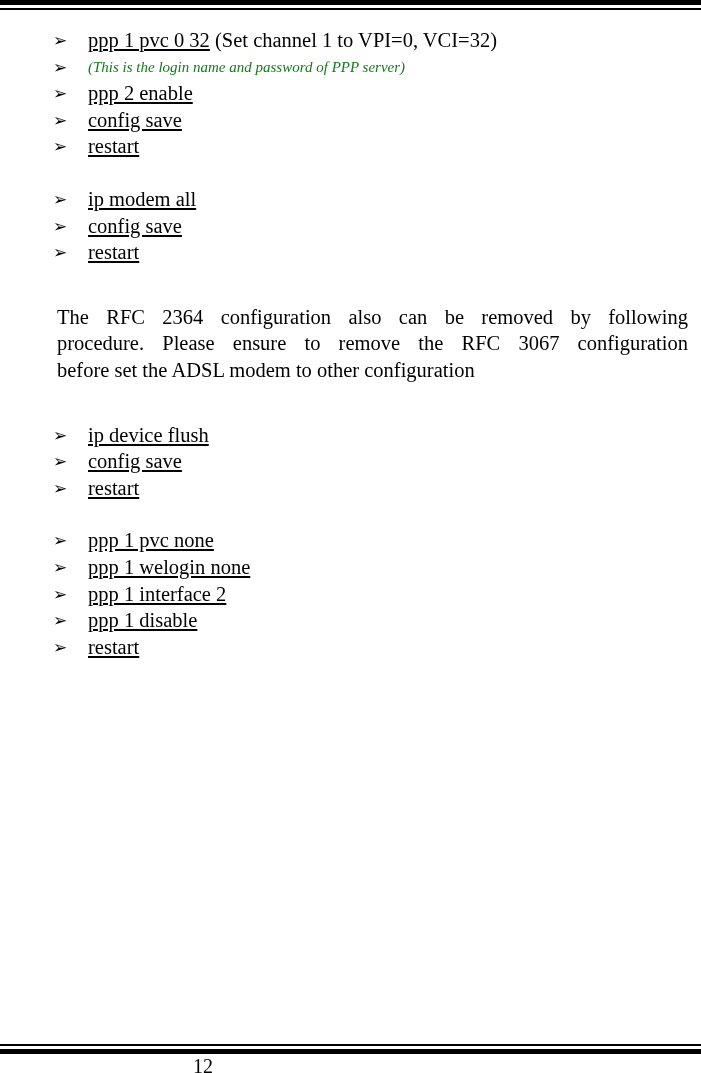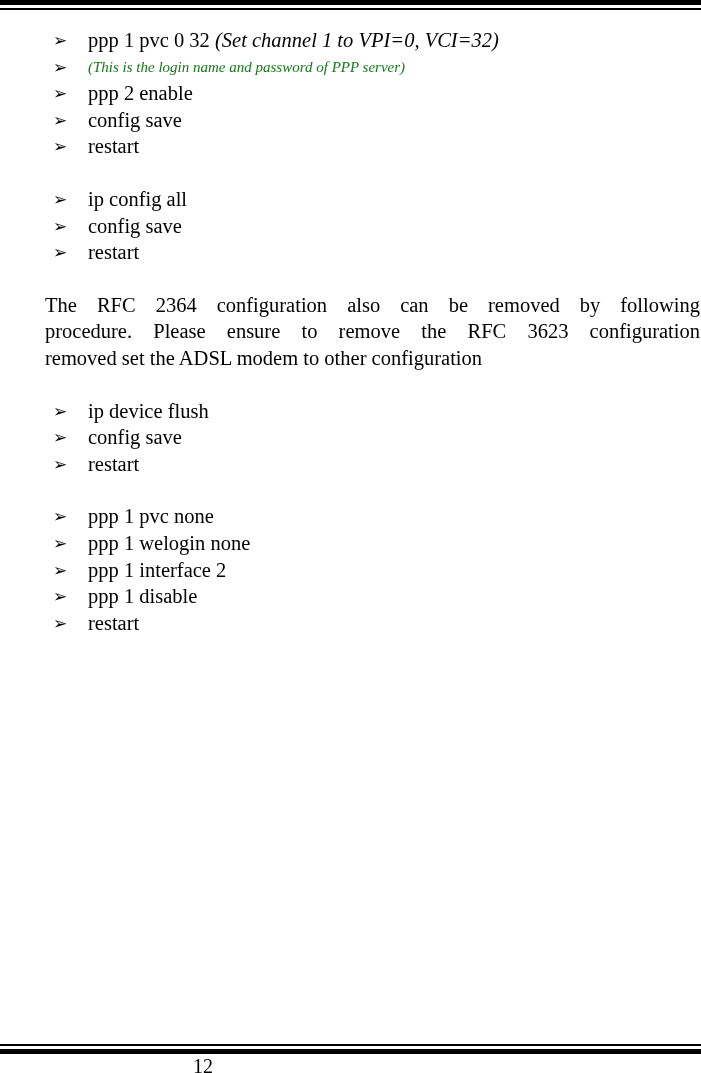--- a/index.html
+++ b/index.html
@@ -82,40 +82,40 @@
     position: absolute;
     left: 53px;
     top: 0px;
     font-size: 17px;
     line-height: 26.6px;
     font-family: "DejaVu Sans", sans-serif;
     color: #000000;
   }
   .cmd-text {
     font-style: normal;
+    text-decoration: underline;
   }
   .cmd-note {
-    font-style: italic;
   }
   .note-green {
     display: block;
     padding-left: 88px;
     font-size: 15px;
     line-height: 26.6px;
     font-style: italic;
     color: #15791a;
     white-space: nowrap;
   }
 
   .spacer-block {
     height: 26px;
   }
 
   .para {
-    margin: 0;
+    margin: 12px;
     padding: 0 1px 0 45px;
     font-size: 20.5px;
     line-height: 26.6px;
     text-align: justify;
     text-justify: inter-word;
   }
   .para-line {
     display: block;
     text-align: justify;
     text-align-last: justify;
@@ -156,36 +156,36 @@
     </li>
     <li class="bullet-item">
       <span class="bullet-marker">➢</span><span class="cmd-text">restart</span>
     </li>
   </ul>
 
   <div class="spacer-block"></div>
 
   <ul class="bullets">
     <li class="bullet-item">
-      <span class="bullet-marker">➢</span><span class="cmd-text">ip config all</span>
+      <span class="bullet-marker">➢</span><span class="cmd-text">ip modem all</span>
     </li>
     <li class="bullet-item">
       <span class="bullet-marker">➢</span><span class="cmd-text">config save</span>
     </li>
     <li class="bullet-item">
       <span class="bullet-marker">➢</span><span class="cmd-text">restart</span>
     </li>
   </ul>
 
   <div class="spacer-block"></div>
 
   <div class="para">
     <span class="para-line">The RFC 2364 configuration also can be removed by following</span>
-    <span class="para-line">procedure. Please ensure to remove the RFC 3623 configuration</span>
-    <span class="para-line-last">removed set the ADSL modem to other configuration</span>
+    <span class="para-line">procedure. Please ensure to remove the RFC 3067 configuration</span>
+    <span class="para-line-last">before set the ADSL modem to other configuration</span>
   </div>
 
   <div class="spacer-block"></div>
 
   <ul class="bullets">
     <li class="bullet-item">
       <span class="bullet-marker">➢</span><span class="cmd-text">ip device flush</span>
     </li>
     <li class="bullet-item">
       <span class="bullet-marker">➢</span><span class="cmd-text">config save</span>

